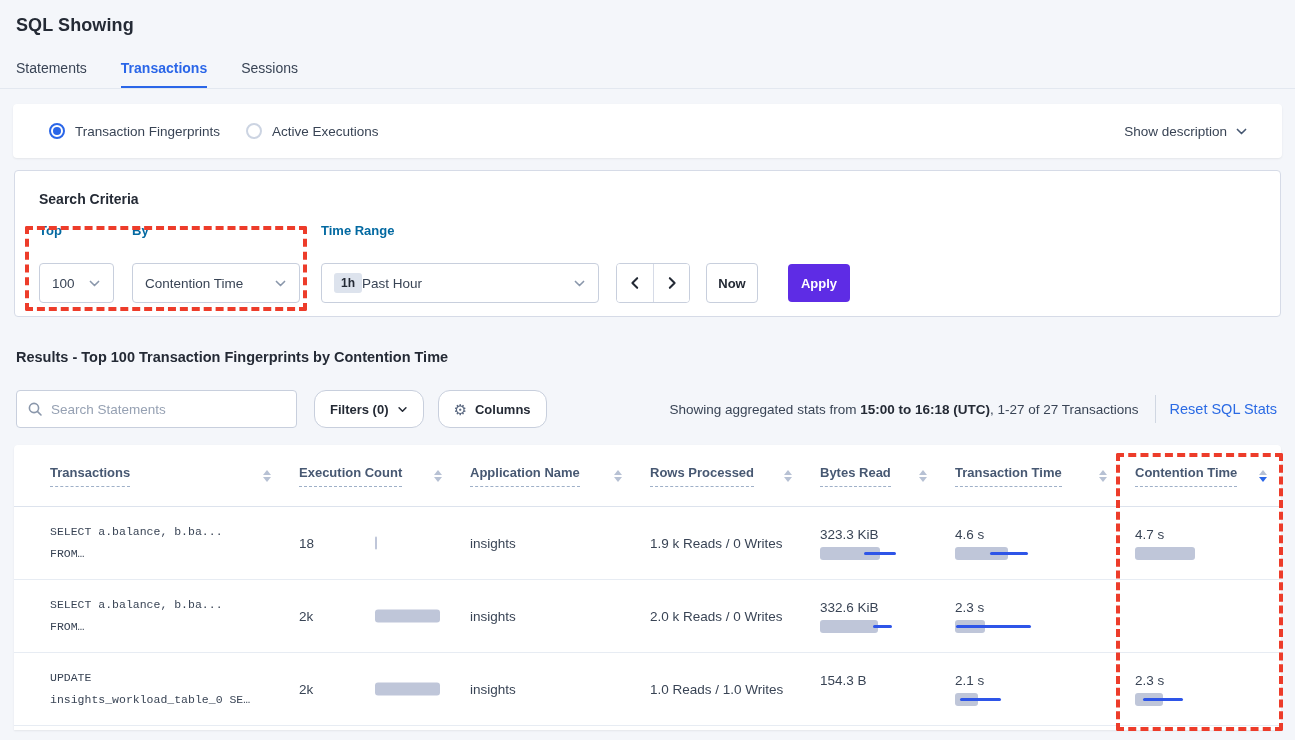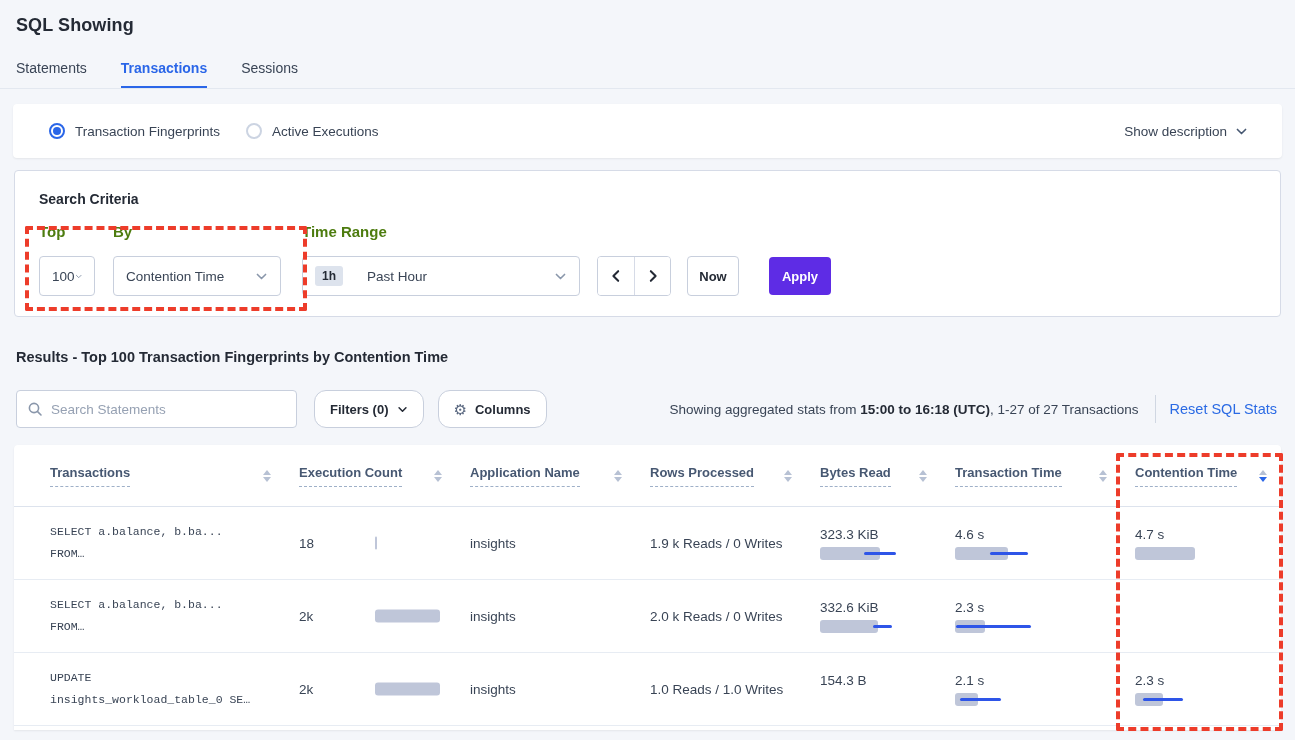--- a/index.html
+++ b/index.html
@@ -32,32 +32,32 @@
   .show-desc { margin-left:auto; display:flex; align-items:center; gap:8px; color:#394455; cursor:pointer; padding-right:12px; }
   .chev { width:13px; height:13px; color:#475872; }
   
   .criteria-card {
     margin:12px 14px 0; background:#fff; border:1px solid #d6dbe7; border-radius:4px;
     height:147px; padding:20px 24px 0; position:relative;
   }
   .criteria-heading { font-size:14px; font-weight:bold; color:#242a35; }
   .criteria-controls { display:flex; align-items:flex-end; margin-top:16px; }
   .field { display:flex; flex-direction:column; }
-  .field-label { font-size:15px; font-weight:bold; color:#4d7c0f; margin-bottom:16px; }
+  .field-label { font-size:13px; font-weight:bold; color:#0369a1; margin-bottom:25px; }
   .select {
     height:40px; border:1px solid #c8cfdd; border-radius:4px; background:#fff;
     display:flex; align-items:center; padding:0 12px; color:#394455; cursor:pointer;
   }
   .select .chev { margin-left:auto; color:#8a97ab; }
-  .sel-top { width:56px; }
+  .sel-top { width:75px; }
   .sel-by  { width:168px; margin-left:18px; }
   .sel-time{ width:278px; margin-left:21px; }
   .time-badge {
     background:#dde3ed; color:#242a35; font-weight:bold; font-size:12px;
-    border-radius:3px; padding:3px 7px; margin-right:24px;
+    border-radius:3px; padding:3px 7px; margin-right:0;
   }
   .pager { display:flex; margin-left:17px; border:1px solid #c8cfdd; border-radius:4px; overflow:hidden; height:40px; background:#fff; }
   .pager-btn { width:36px; display:flex; align-items:center; justify-content:center; cursor:pointer; background:#fff; border:none; color:#242a35; }
   .pager-btn + .pager-btn { border-left:1px solid #d6dbe7; }
   .arrow-svg { width:14px; height:14px; }
   .now-btn {
     margin-left:16px; height:40px; width:52px; border:1px solid #c8cfdd; border-radius:4px;
     background:#fff; font-weight:bold; font-size:13px; color:#242a35; cursor:pointer;
     font-family:"Liberation Sans", sans-serif;
   }

